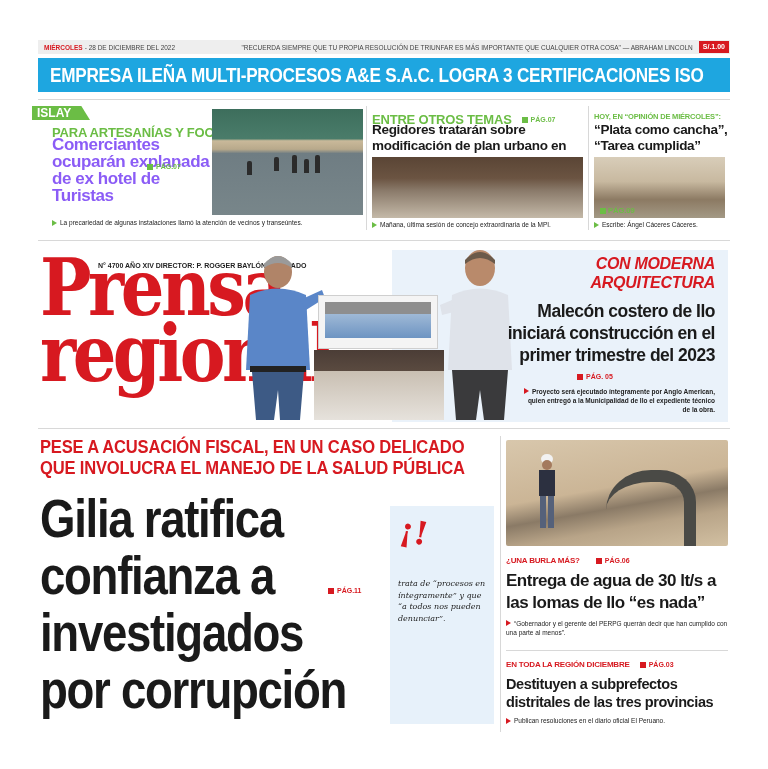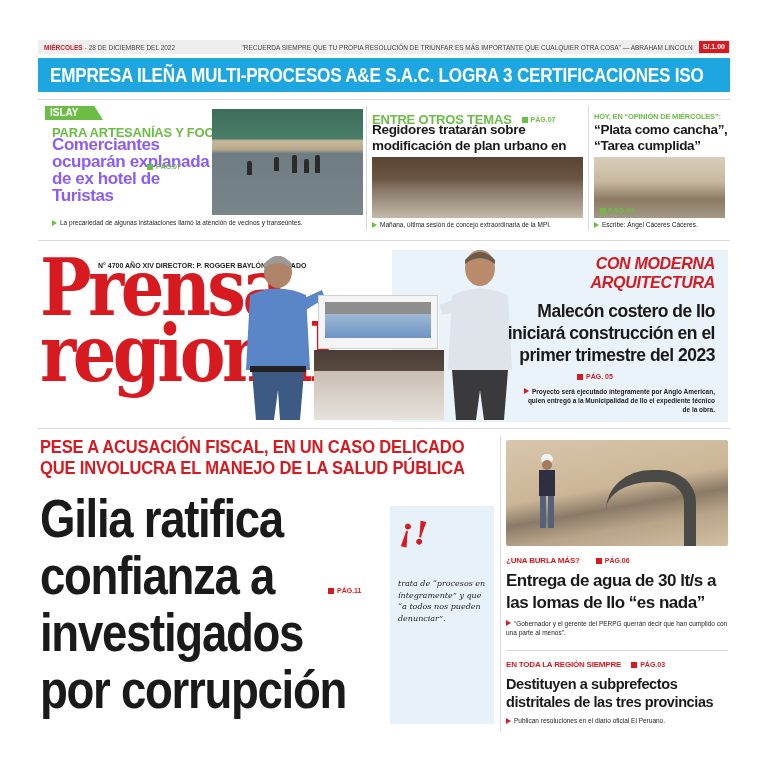--- a/index.html
+++ b/index.html
@@ -18,21 +18,21 @@
   
   .banner { left: 38px; top: 58px; width: 692px; height: 34px; background: #1ea6e0; display: flex; align-items: center; padding-left: 12px; }
   .banner .text { color: #fff; font-weight: bold; font-size: 19.5px; letter-spacing: -0.3px; transform: scaleX(0.88); transform-origin: left center; white-space: nowrap; }
   .sq { display: inline-block; width: 6px; height: 6px; }
   .sq.green { background: #6bbd45; }
   .sq.red { background: #d71920; }
 
   .rule { height: 1px; background: #d8d8d8; }
 
   
-  .islay-tag { left: 45px; top: 106px; width: 58px; height: 14px; background: #6bbd45; color: #fff; font-weight: bold; font-size: 10px; padding-left: 5px; line-height: 14px; clip-path: polygon(0 0, 85% 0, 100% 100%, 0 100%); }
+  .islay-tag { left: 32px; top: 106px; width: 58px; height: 14px; background: #6bbd45; color: #fff; font-weight: bold; font-size: 12px; padding-left: 5px; line-height: 14px; clip-path: polygon(0 0, 85% 0, 100% 100%, 0 100%); }
   .kicker-green { color: #6bbd45; font-weight: bold; font-size: 13px; letter-spacing: -0.2px; }
   .islay-kicker { left: 52px; top: 125px; }
   .islay-head { left: 52px; top: 136px; width: 160px; font-size: 17px; font-weight: bold; line-height: 17px; letter-spacing: -0.4px; color: #8b5cf6; }
   .islay-pag { left: 147px; top: 163px; color: #6bbd45; font-size: 7px; font-weight: bold; display: flex; align-items: center; gap: 3px; }
   .islay-photo { left: 212px; top: 109px; width: 151px; height: 106px; background: linear-gradient(180deg, #3d6e5c 0%, #4a7c6a 28%, #c9b99a 30%, #b8a98b 38%, #6f7d83 42%, #78868a 100%); overflow: hidden; }
   .islay-photo .person { position: absolute; width: 5px; height: 14px; background: #2b2b2b; border-radius: 2px 2px 0 0; }
   .caption { font-size: 6.5px; color: #222; display: flex; align-items: center; gap: 3px; }
   .caption .tri { width: 0; height: 0; border-left: 5px solid #6bbd45; border-top: 3px solid transparent; border-bottom: 3px solid transparent; }
   .caption .tri.red { border-left-color: #d71920; }
   .islay-cap { left: 52px; top: 219px; }
@@ -247,21 +247,21 @@
   </span>
 </div>
 <div class="abs water-head">Entrega de agua de 30 lt/s a las lomas de Ilo “es nada”</div>
 <div class="abs water-cap">
   <span class="tri red" style="display:inline-block;width:0;height:0;border-left:5px solid #d71920;border-top:3px solid transparent;border-bottom:3px solid transparent;margin-right:3px;"></span><span>“Gobernador y el gerente del PERPG querrán decir que han cumplido con una parte al menos”.</span>
 </div>
 
 <div class="abs rule" style="left:506px;top:650px;width:222px;"></div>
 
 <div class="abs dest-kicker">
-  <span class="kicker-red">EN TODA LA REGIÓN SIEMPRE</span>
+  <span class="kicker-red">EN TODA LA REGIÓN DICIEMBRE</span>
   <span class="pag-red">
     <span class="sq red"></span>
     <span>PÁG.03</span>
   </span>
 </div>
 <div class="abs dest-head">Destituyen a subprefectos distritales de las tres provincias</div>
 <div class="abs caption dest-cap">
   <span class="tri red"></span>
   <span>Publican resoluciones en el diario oficial El Peruano.</span>
 </div>

